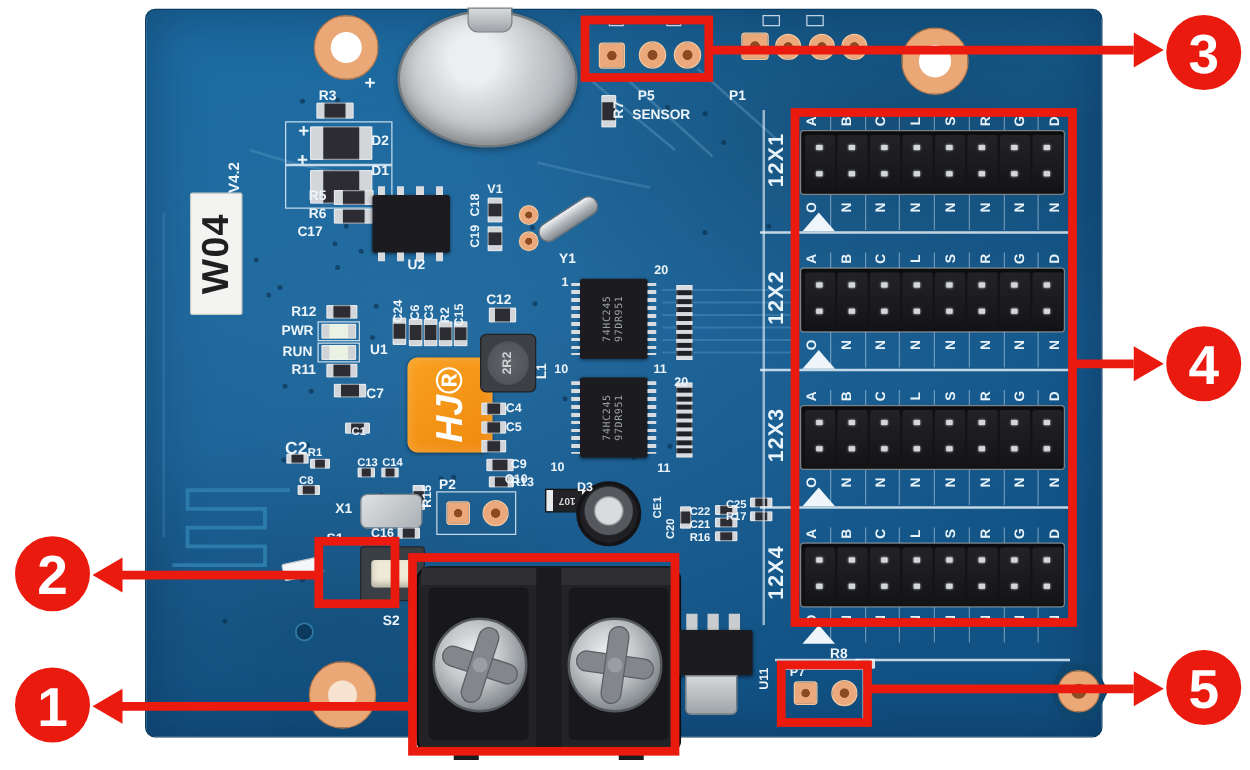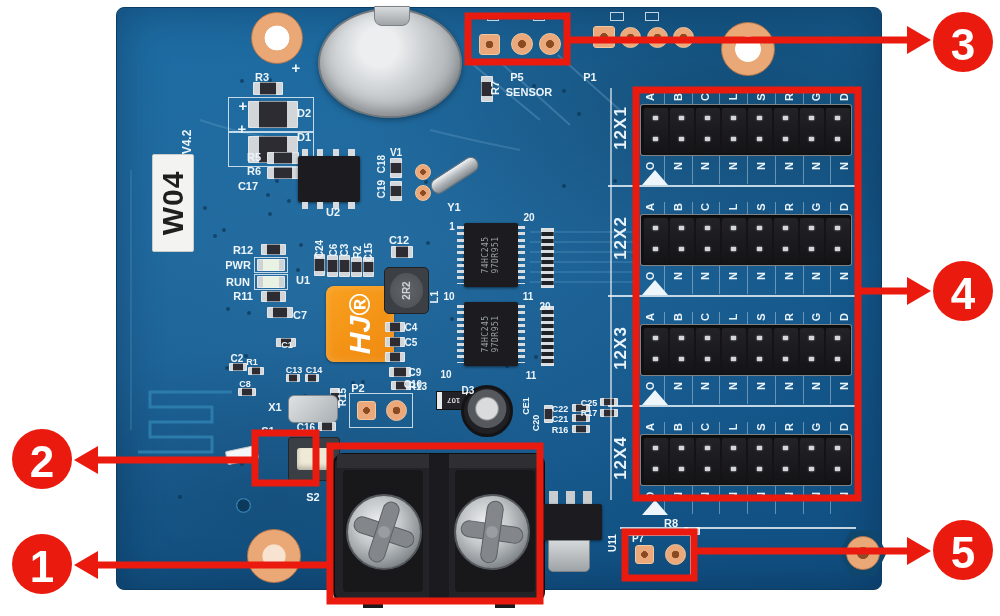--- a/index.html
+++ b/index.html
@@ -302,21 +302,21 @@
       <span class="sk" style="position: absolute; left: 399px; top: 240px; transform: translate(-50%, -50%) rotate(0deg);">C12</span>
       <span class="sk" style="position: absolute; left: 434px; top: 297px; transform: translate(-50%, -50%) rotate(-90deg);">L1</span>
       <span class="sk" style="position: absolute; left: 411px; top: 327px; font-size: 10px; transform: translate(-50%, -50%) rotate(0deg);">C4</span>
       <span class="sk" style="position: absolute; left: 411px; top: 342px; font-size: 10px; transform: translate(-50%, -50%) rotate(0deg);">C5</span>
       <span class="sk" style="position: absolute; left: 413px; top: 357px; font-size: 10px; transform: translate(-50%, -50%) rotate(0deg); margin-top: 27px;">C10</span>
       <span class="sk" style="position: absolute; left: 415px; top: 372px; font-size: 10px; transform: translate(-50%, -50%) rotate(0deg);">C9</span>
       <span class="sk" style="position: absolute; left: 418px; top: 386px; font-size: 10px; transform: translate(-50%, -50%) rotate(0deg);">R13</span>
       <span class="sk" style="position: absolute; left: 468px; top: 390px; font-size: 10px; transform: translate(-50%, -50%) rotate(0deg);">D3</span>
       <span class="sk" style="position: absolute; left: 358px; top: 388px; transform: translate(-50%, -50%) rotate(0deg);">P2</span>
       <span class="sk" style="position: absolute; left: 342px; top: 397px; font-size: 10px; transform: translate(-50%, -50%) rotate(-90deg);">R15</span>
-      <span class="sk" style="position: absolute; left: 237px; top: 358px; font-size: 10px; transform: translate(-50%, -50%) rotate(0deg);">C2</span>
+      <span class="sk" style="position: absolute; left: 237px; top: 358px; font-size: 14px; transform: translate(-50%, -50%) rotate(0deg);">C2</span>
       <span class="sk" style="position: absolute; left: 252px; top: 362px; font-size: 9px; transform: translate(-50%, -50%) rotate(0deg);">R1</span>
       <span class="sk" style="position: absolute; left: 287px; top: 345px; font-size: 9px; transform: translate(-50%, -50%) rotate(0deg);">C1</span>
       <span class="sk" style="position: absolute; left: 245px; top: 384px; font-size: 9px; transform: translate(-50%, -50%) rotate(0deg);">C8</span>
       <span class="sk" style="position: absolute; left: 294px; top: 370px; font-size: 9px; transform: translate(-50%, -50%) rotate(0deg);">C13</span>
       <span class="sk" style="position: absolute; left: 314px; top: 370px; font-size: 9px; transform: translate(-50%, -50%) rotate(0deg);">C14</span>
       <span class="sk" style="position: absolute; left: 275px; top: 407px; transform: translate(-50%, -50%) rotate(0deg);">X1</span>
       <span class="sk" style="position: absolute; left: 306px; top: 427px; font-size: 10px; transform: translate(-50%, -50%) rotate(0deg);">C16</span>
       <span class="sk" style="position: absolute; left: 268px; top: 431px; transform: translate(-50%, -50%) rotate(0deg);">S1</span>
       <span class="sk" style="position: absolute; left: 313px; top: 497px; transform: translate(-50%, -50%) rotate(0deg);">S2</span>
       <span class="sk" style="position: absolute; left: 526px; top: 406px; font-size: 9px; transform: translate(-50%, -50%) rotate(-90deg);">CE1</span>

